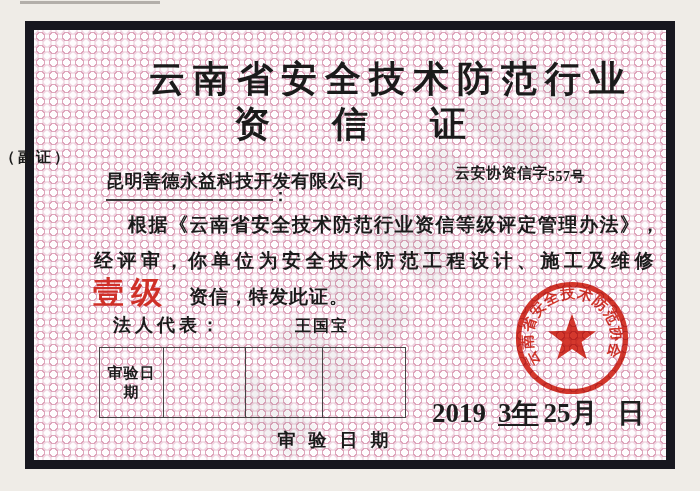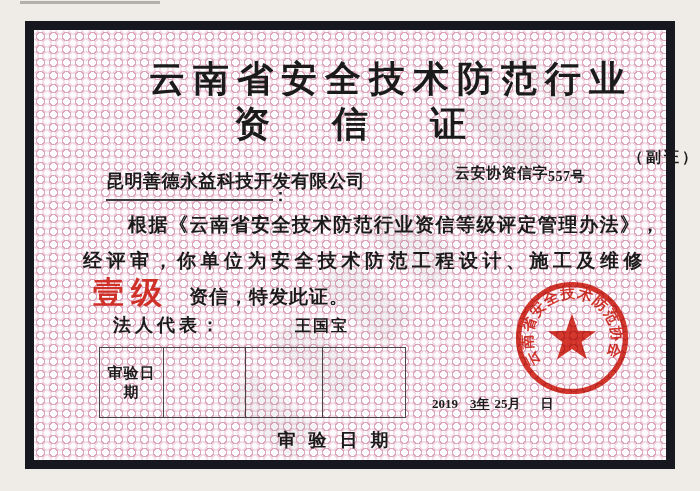--- a/index.html
+++ b/index.html
@@ -37,31 +37,31 @@
 
   .title1 {
     left:0; top:55px; width:700px; text-align:center;
     font-size:36px; font-weight:900; letter-spacing:8px; padding-left:8px;margin-left:37px;
   }
   .title2 {
     left:0; top:100px; width:700px; text-align:center;
     font-size:36px; font-weight:900; letter-spacing:62px; padding-left:62px;
   }
   .copy-label {
-    left:0; top:148px; width:700px; text-align:right;
+    left:0; top:148px; width:700px; text-align:left;
     font-size:15px; font-weight:700; letter-spacing:3px;
   }
   .company { left:106px; top:169px; font-size:18px; font-weight:700; letter-spacing:.5px; }
   .company-underline { position:absolute; left:106px; top:199px; width:167px; height:2px; background:#3c3c3c; }
   .company-colon { left:272px; top:184px; font-size:17px; font-weight:700; }
   .cert-no { left:455px; top:164px; font-size:15px; font-weight:700; letter-spacing:.5px; }
   .cert-no .num { display:inline-block; transform:translateY(3px); font-size:14px; }
 
   .body1 { left:85px; top:212px; width:565px; font-size:19px; font-weight:700; letter-spacing:1.5px; text-indent:43px; }
-  .body2 { left:83px; top:248px; width:565px; font-size:19px; font-weight:700; letter-spacing:4.5px; }
+  .body2 { left:94px; top:248px; width:565px; font-size:19px; font-weight:700; letter-spacing:4.5px; }
 
   .grade-line { left:93px; top:272px; display:flex; align-items:baseline; }
   .grade { font-size:31px; font-weight:900; color:#cf3028; letter-spacing:7px; }
   .grade-suffix { font-size:19px; font-weight:700; letter-spacing:1px; margin-left:20px; color:#1b1b1b; }
 
   .legal-line { left:113px; top:313px; display:flex; align-items:baseline; }
   .legal-label { font-size:18px; font-weight:700; letter-spacing:4px; }
   .legal-name { font-size:16px; font-weight:700; margin-left:72px; letter-spacing:2px; }
 
   table.audit {
@@ -69,21 +69,21 @@
     border-collapse:collapse;
   }
   table.audit td {
     border:1.6px solid #454545; height:35px;
     font-size:15px; font-weight:700; letter-spacing:1px; text-align:center;
     color:#1b1b1b;
   }
   td.c-label { width:64px; }
   td.c1 { width:82px; } td.c2 { width:78px; } td.c3 { width:83px; }
 
-  .date-line { left:432px; top:395px; display:flex; align-items:baseline; font-size:13px; font-weight:700; color:#1d1d1d; }
+  .date-line { left:432px; top:395px; display:flex; align-items:baseline; font-size:27px; font-weight:700; color:#1d1d1d; }
   .date-line .g1 { margin-left:12px;text-decoration:underline; }
   .date-line .g2 { margin-left:5px; }
   .date-line .g3 { margin-left:20px; }
 
   .footer { left:25px; top:428px; width:616px; text-align:center; font-size:18px; font-weight:700; letter-spacing:13px; padding-left:13px; }
 
   .seal { position:absolute; left:504px; top:270px; width:136px; height:136px; opacity:.94; mix-blend-mode:multiply; }
 </style>
 </head>
 <body>

